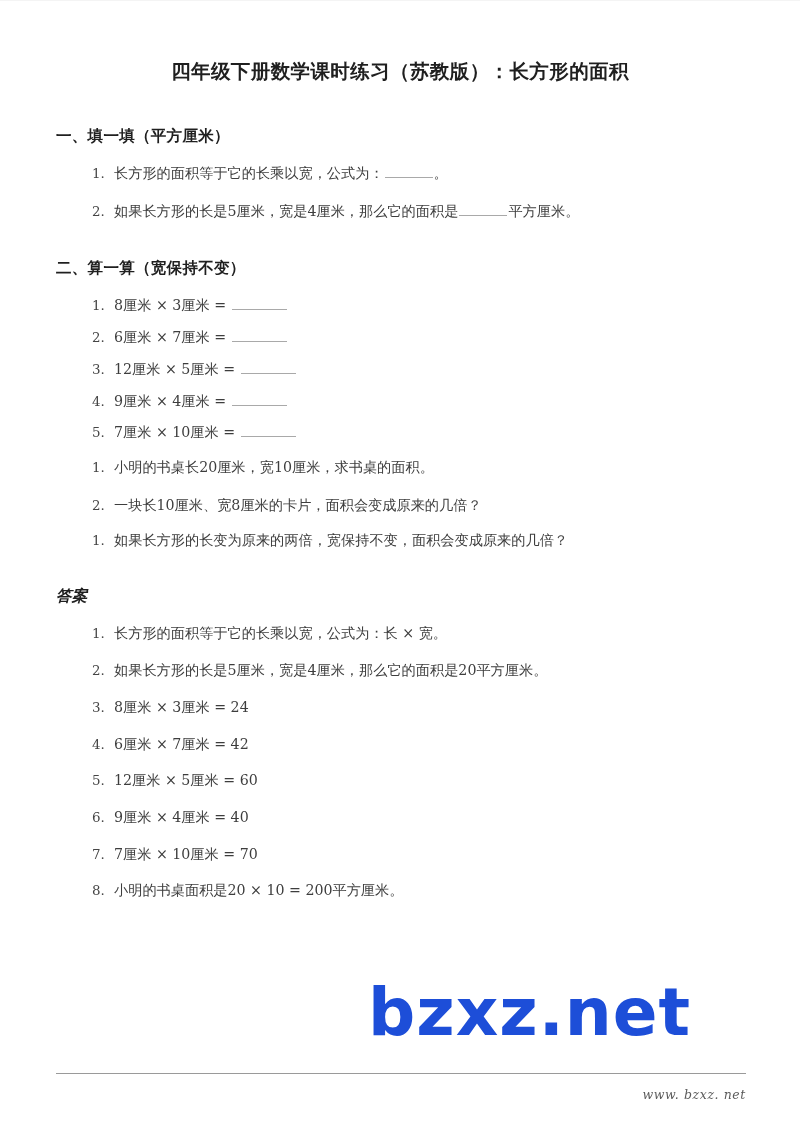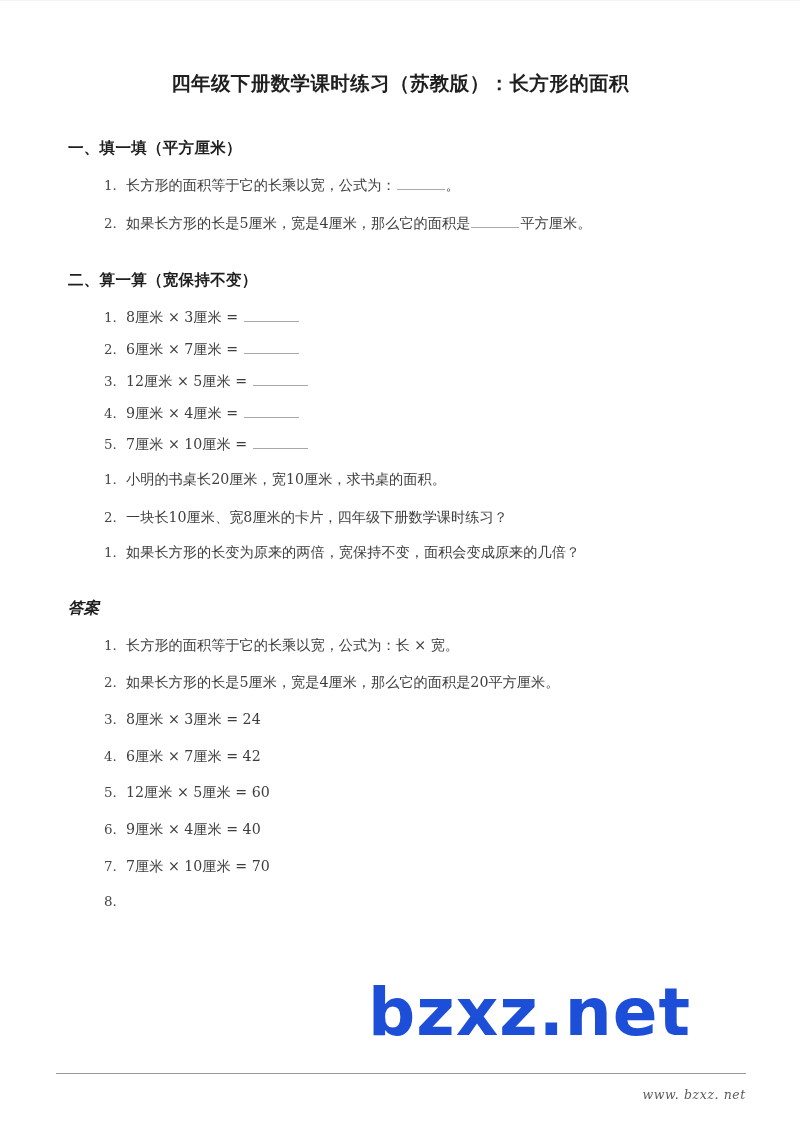--- a/index.html
+++ b/index.html
@@ -36,21 +36,21 @@
     color: #1d4ed8;
     line-height: 1;
     white-space: nowrap;
     user-select: none;
     z-index: 0;
   }
 
   .content {
     position: relative;
     z-index: 1;
-    padding: 12px;
+    padding: 0;
   }
 
   
   .doc-title {
     margin: 0;
     padding-top: 58px;
     text-align: center;
     font-family: "DejaVu Serif", "Liberation Serif", serif;
     font-size: 19.5px;
     font-weight: 700;
@@ -211,21 +211,21 @@
 
     <div class="gap-19"></div>
     <ul class="item-list">
       <li class="item">
         <span class="item-num">1.</span>
         <span class="item-text">小明的书桌长20厘米，宽10厘米，求书桌的面积。</span>
       </li>
       <li class="gap-22"></li>
       <li class="item">
         <span class="item-num">2.</span>
-        <span class="item-text">一块长10厘米、宽8厘米的卡片，四年级下册数学课时练习？</span>
+        <span class="item-text">一块长10厘米、宽8厘米的卡片，面积会变成原来的几倍？</span>
       </li>
     </ul>
 
     <div class="gap-19"></div>
     <ul class="item-list">
       <li class="item">
         <span class="item-num">1.</span>
         <span class="item-text">如果长方形的长变为原来的两倍，宽保持不变，面积会变成原来的几倍？</span>
       </li>
     </ul>
@@ -263,20 +263,21 @@
         <span class="item-text">9厘米 × 4厘米 = 40</span>
       </li>
       <li class="gap-21"></li>
       <li class="item">
         <span class="item-num">7.</span>
         <span class="item-text">7厘米 × 10厘米 = 70</span>
       </li>
       <li class="gap-21"></li>
       <li class="item">
         <span class="item-num">8.</span>
+        <span class="item-text">小明的书桌面积是20 × 10 = 200平方厘米。</span>
       </li>
     </ul>
 
   </div>
 
   <div class="footer">
     <div class="footer-rule"></div>
     <div class="footer-url">www. bzxz. net</div>
   </div>
 

